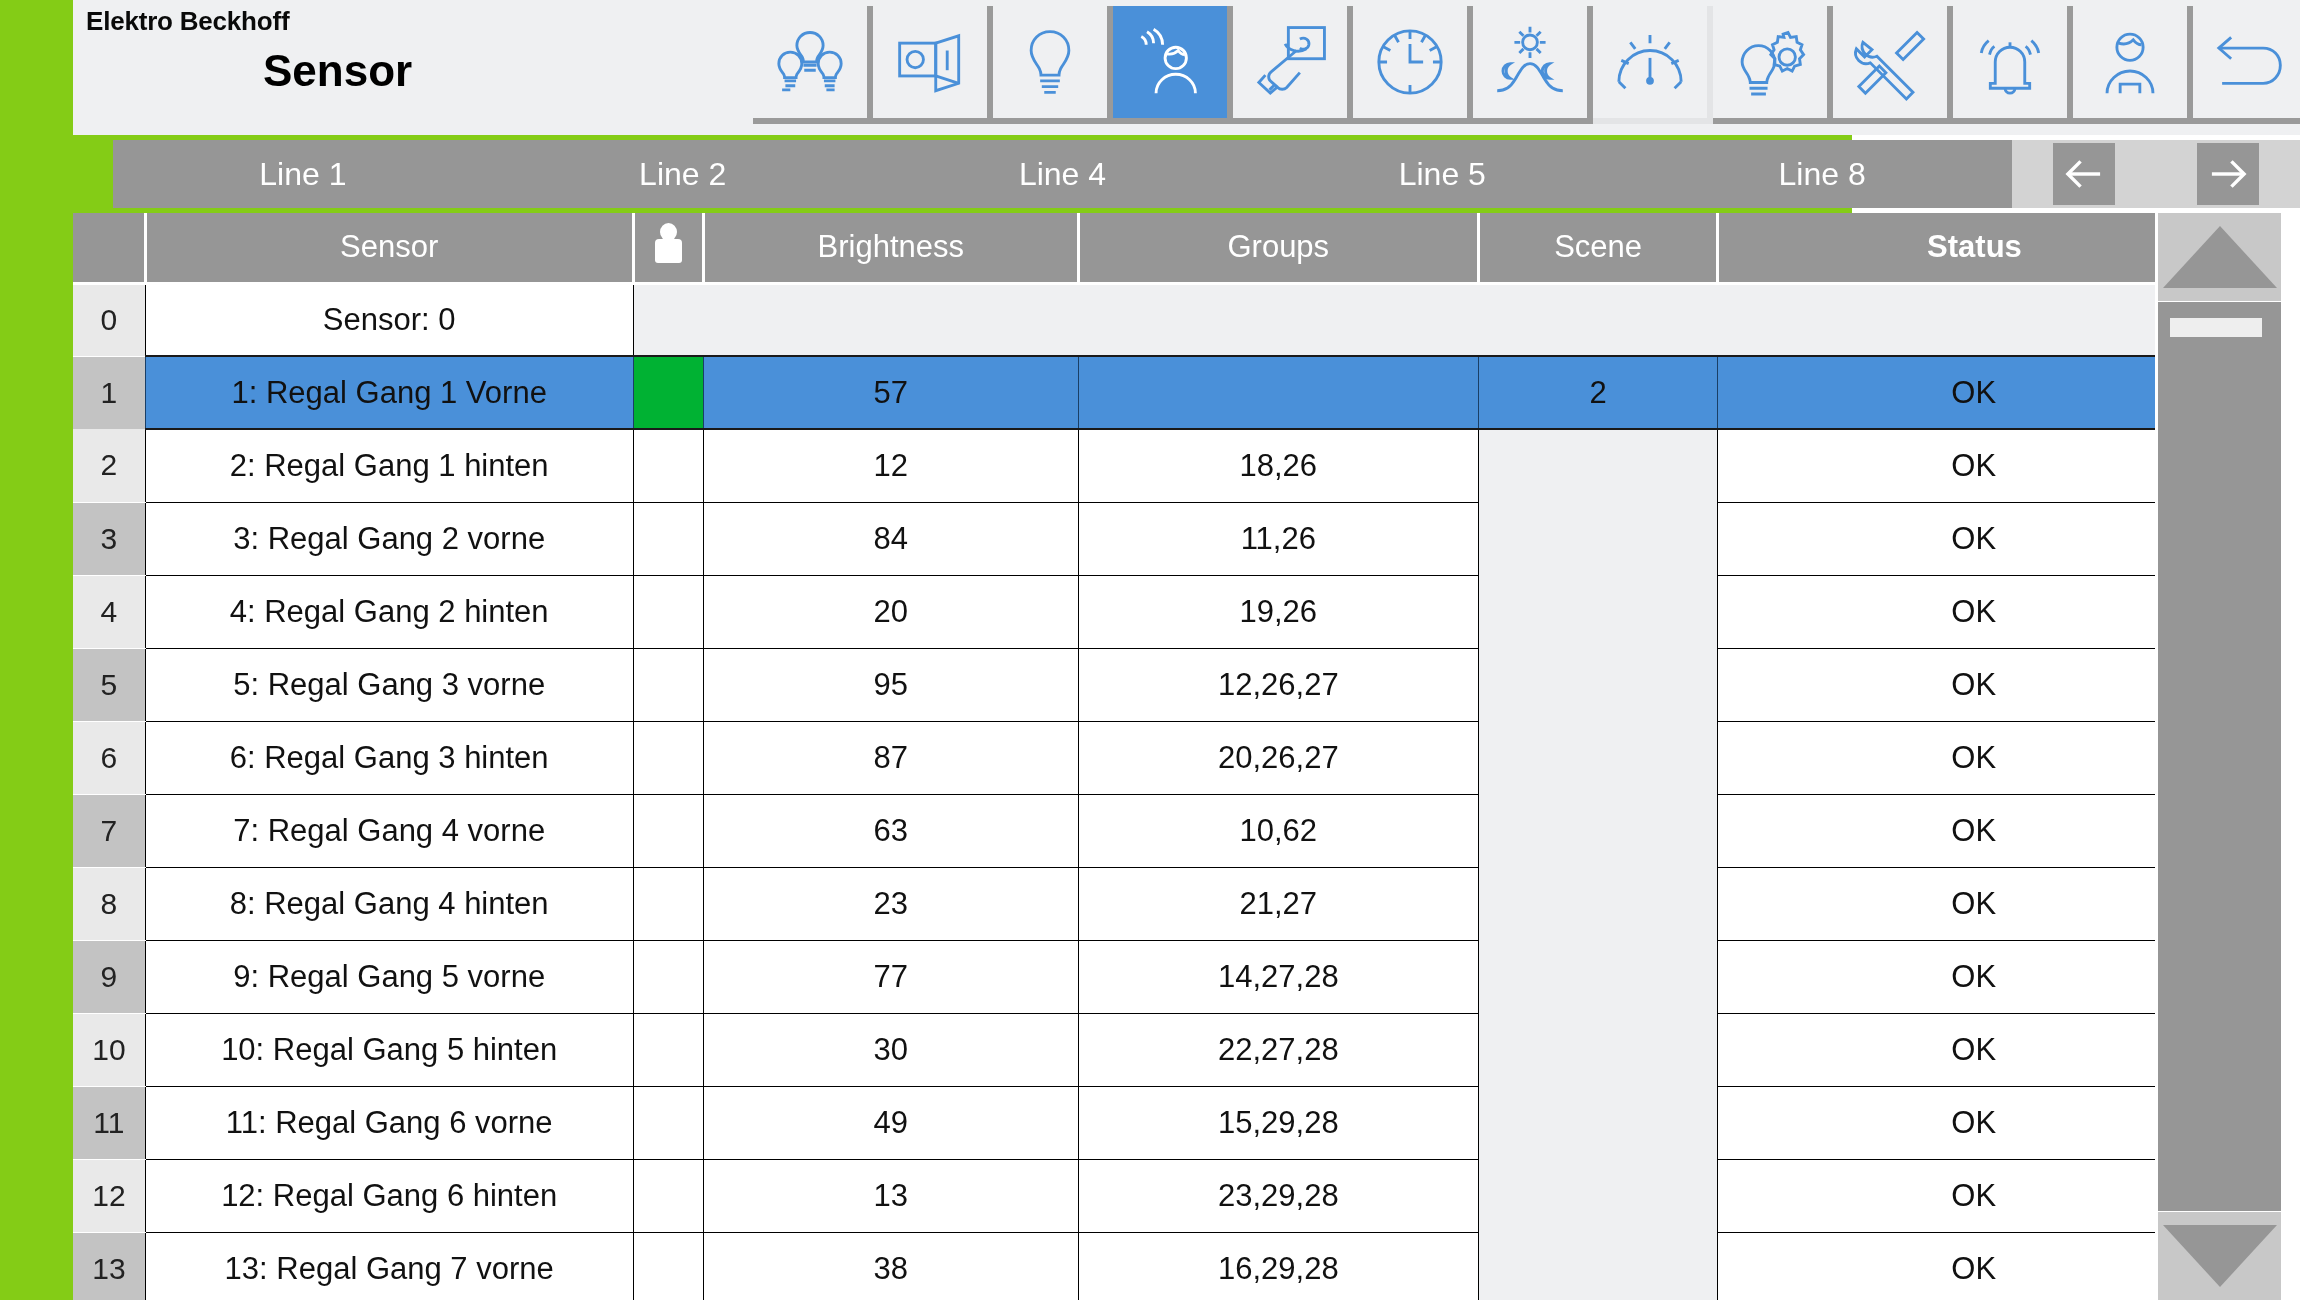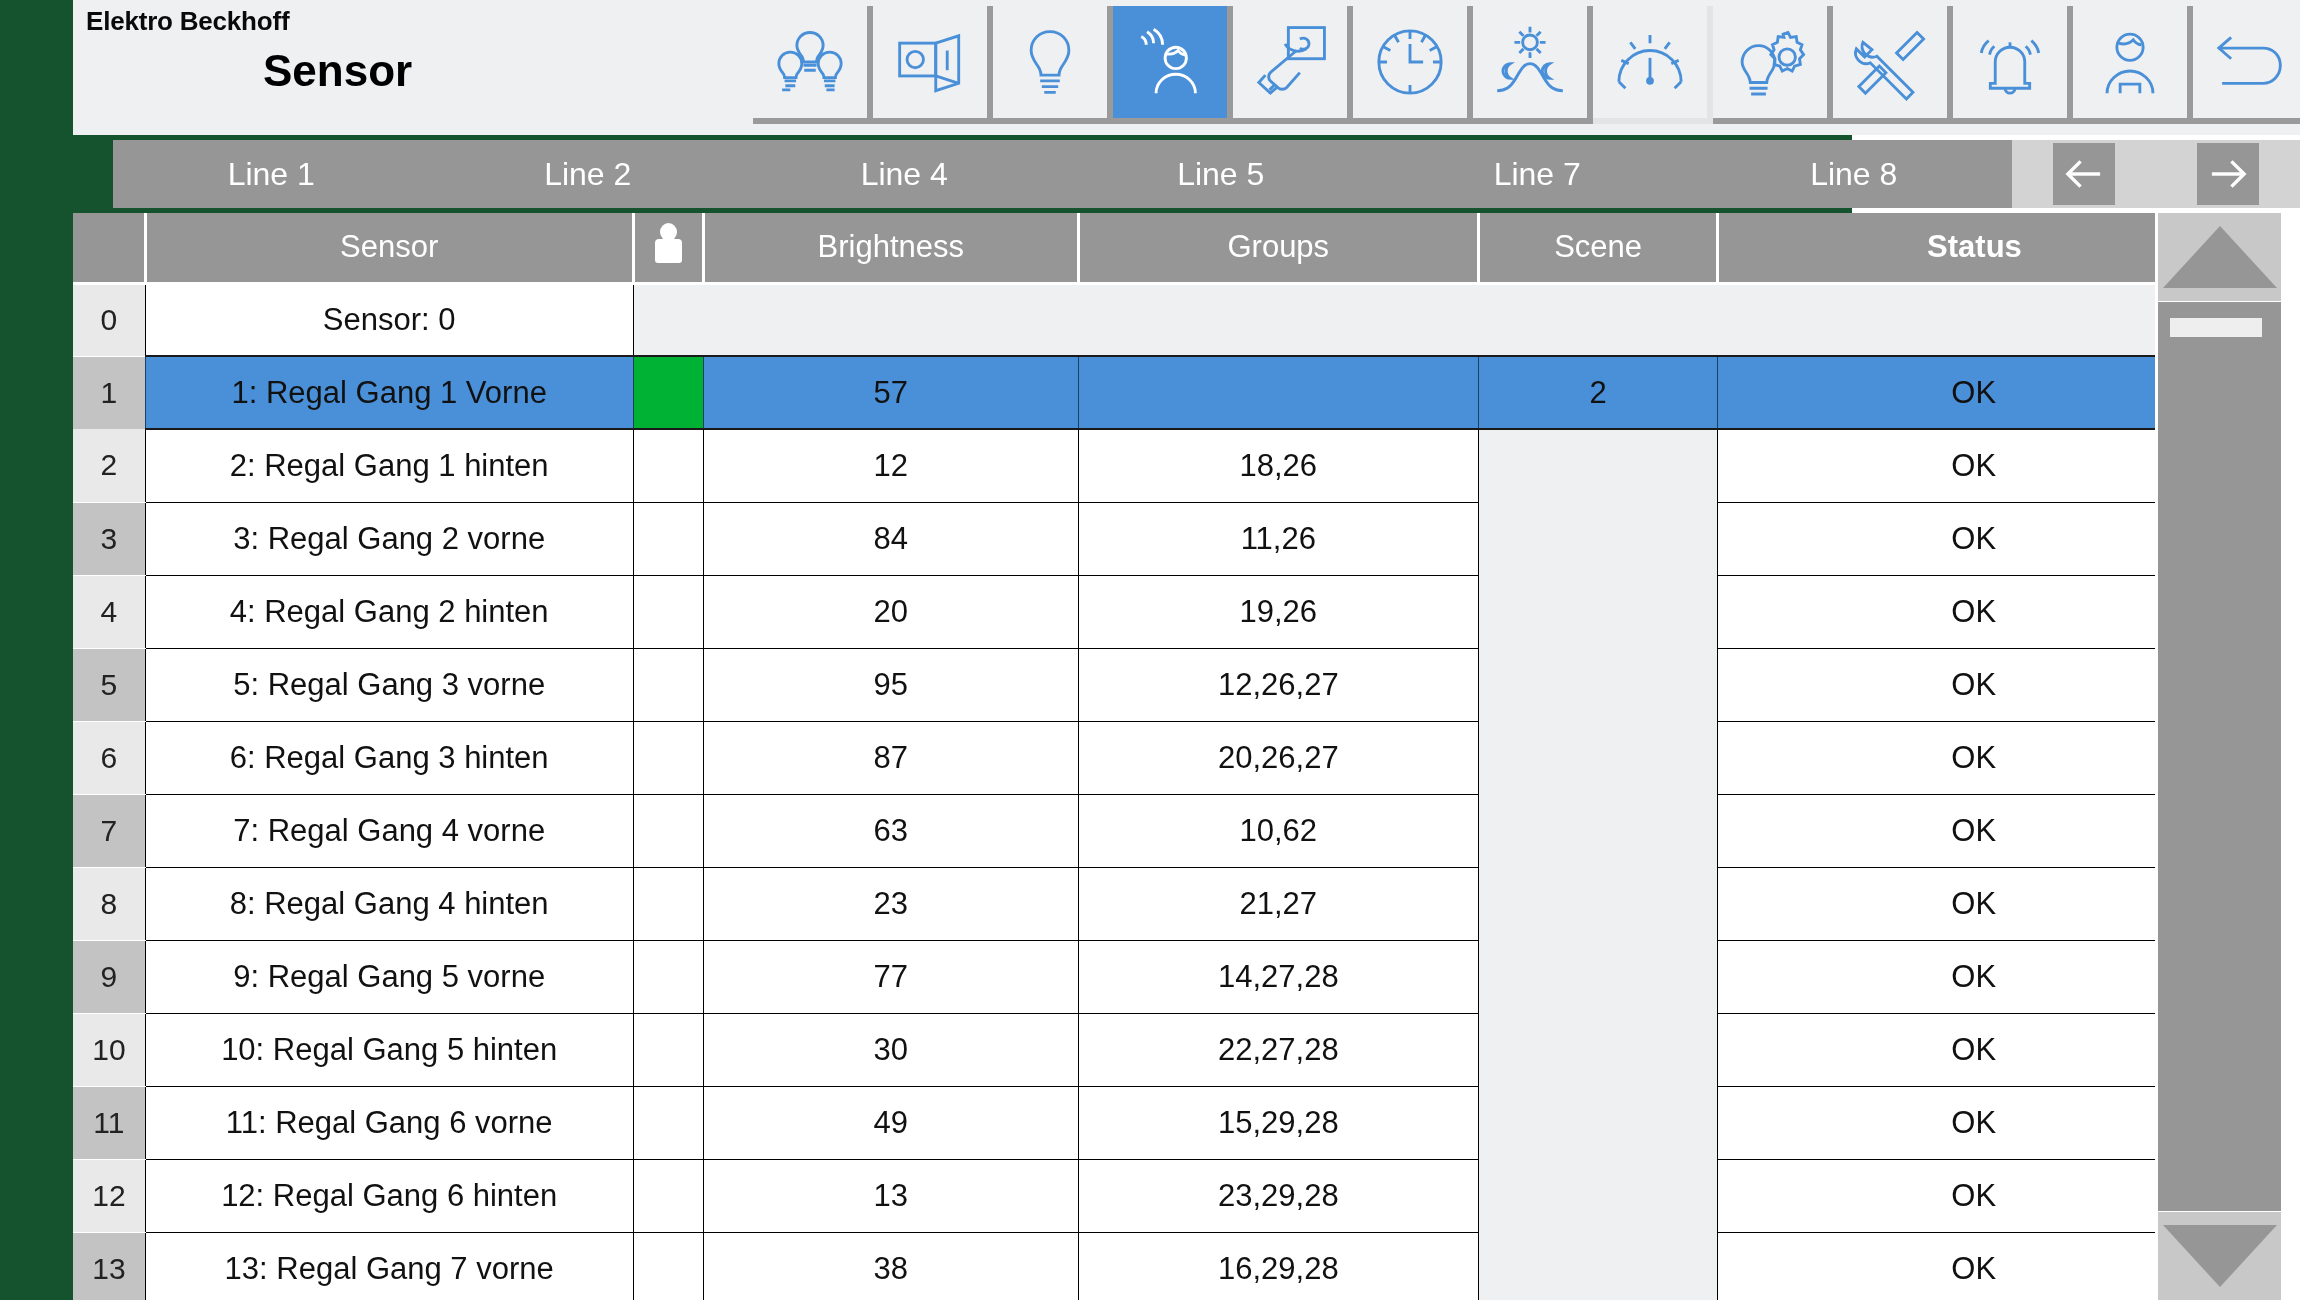--- a/index.html
+++ b/index.html
@@ -3,21 +3,21 @@
 <meta charset="utf-8">
 <style>
   * { box-sizing: border-box; }
   html, body {
     margin: 0; padding: 0;
     width: 2300px; height: 1300px;
     background: #ffffff;
     font-family: "Liberation Sans", sans-serif;
     overflow: hidden;
   }
-  #app { position: relative; width: 1852px; height: 1300px; background:#14532d; }
+  #app { position: relative; width: 1852px; height: 1300px; background:#84cc16; }
 
   
   .header {
     position: absolute; left: 73px; top: 0; width: 2227px; height: 135px;
     background: #eff0f2;
     display: flex; align-items: stretch;
   }
   .titleblock {
     width: 680px; position: relative; flex: 0 0 680px;
   }
@@ -292,23 +292,20 @@
           <span>Line 1</span>
         </div>
       <div class="tab">
           <span>Line 2</span>
         </div>
       <div class="tab">
           <span>Line 4</span>
         </div>
       <div class="tab">
           <span>Line 5</span>
-        </div>
-      <div class="tab">
-          <span>Line 7</span>
         </div>
       <div class="tab">
           <span>Line 8</span>
         </div>
     </div>
     <div class="navgroup">
       <div class="navbtn">
         <div class="sq">
           <svg viewBox="0 0 40 40" fill="none" stroke-width="3">
             <path d="M34 20H7"></path>

